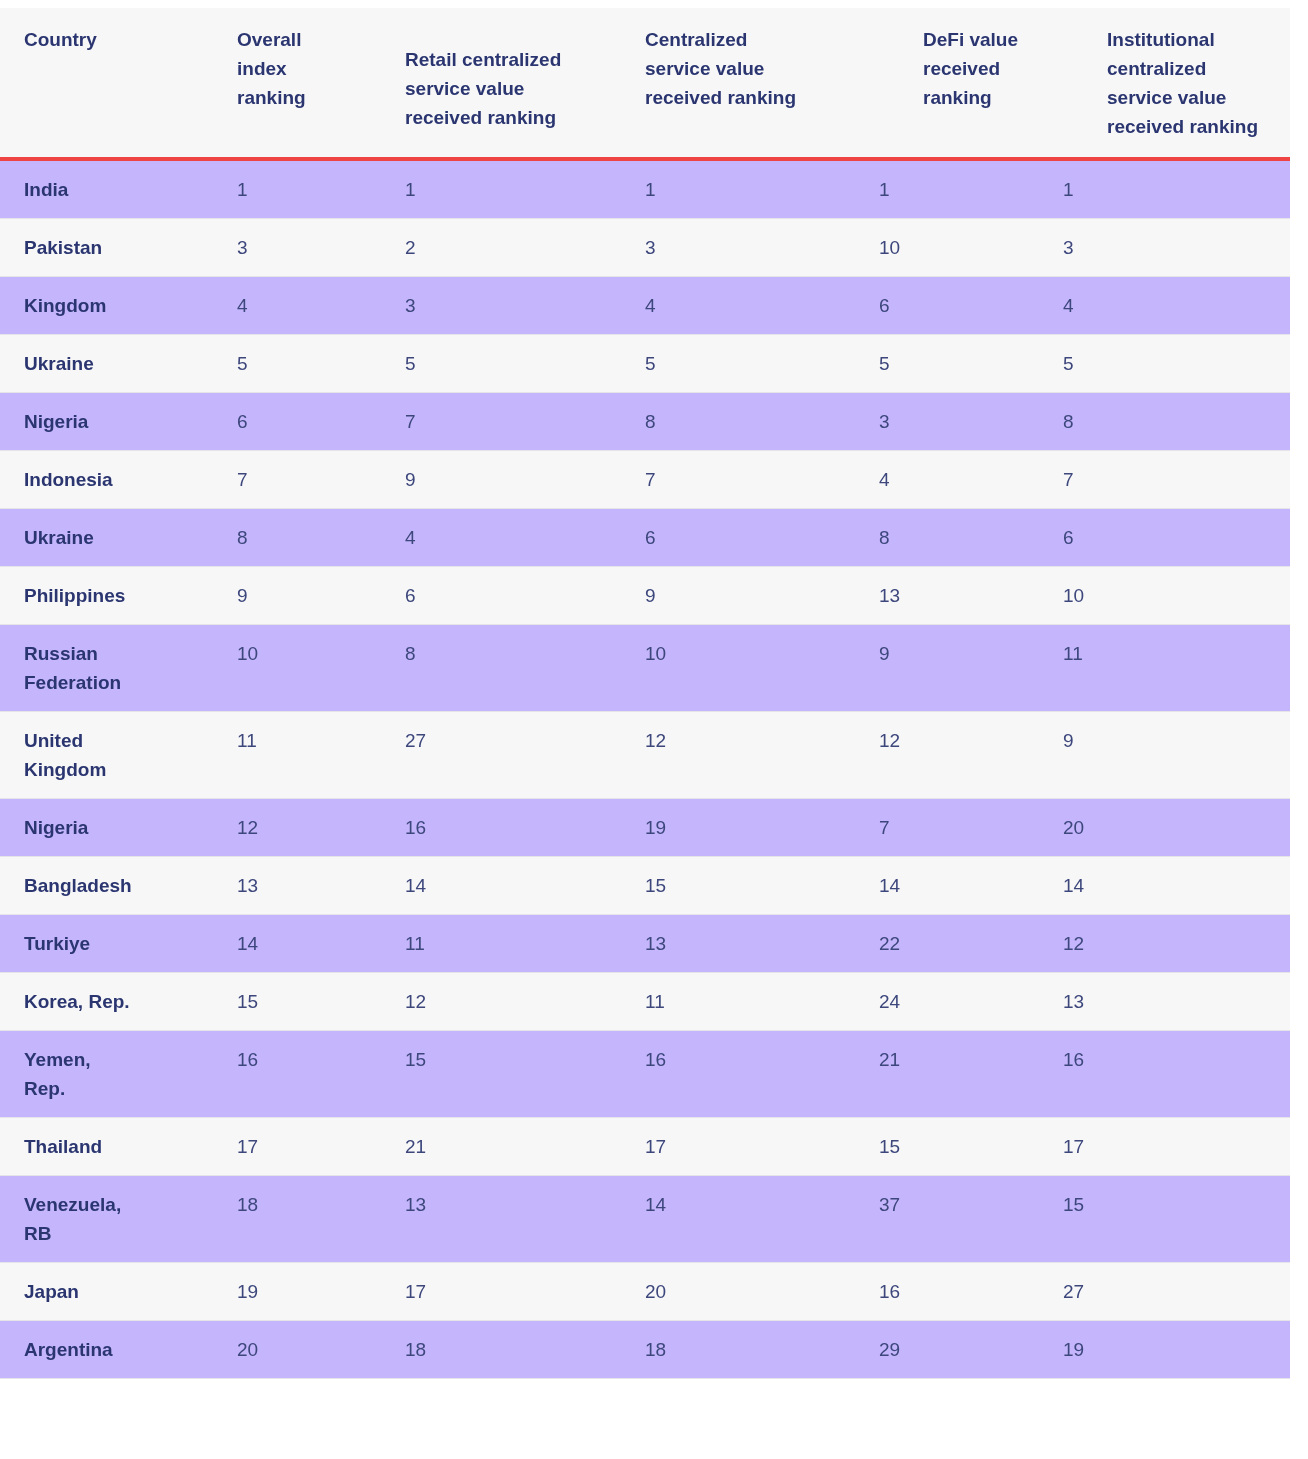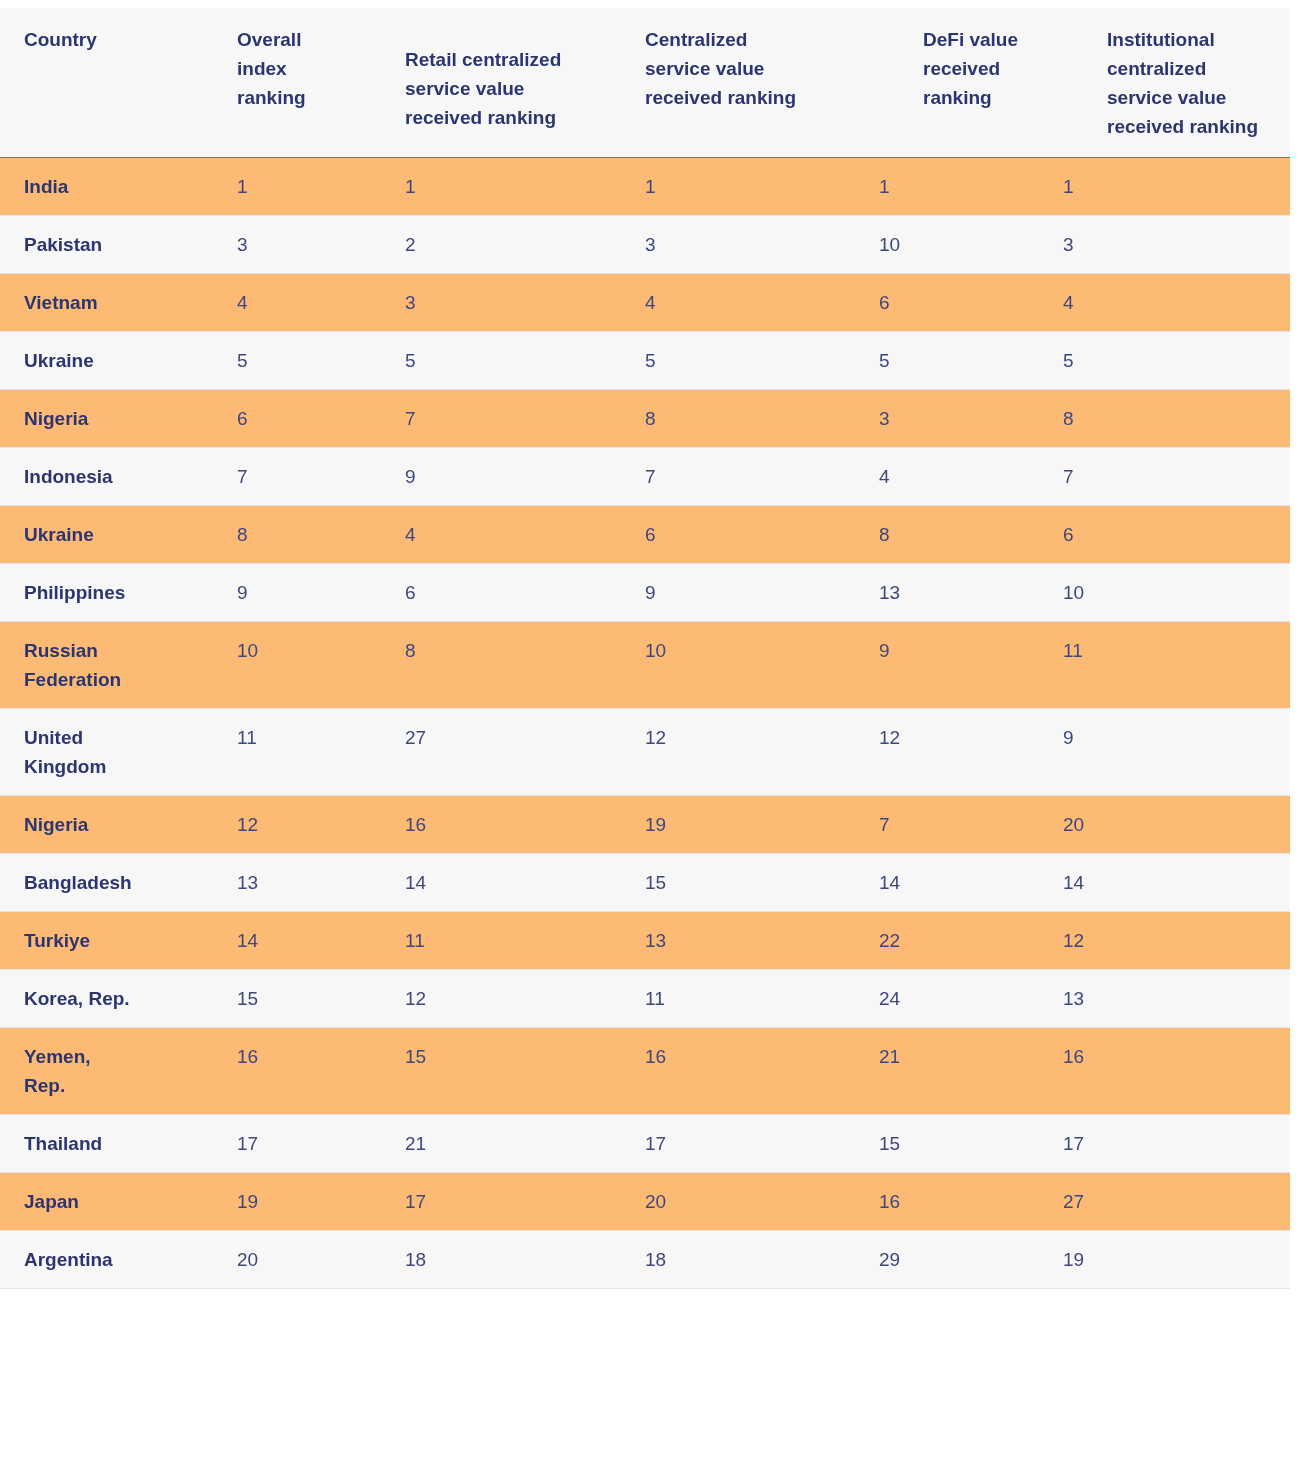--- a/index.html
+++ b/index.html
@@ -29,32 +29,32 @@
 
   thead th {
     background: #f7f7f8;
     text-align: left;
     vertical-align: top;
     padding: 17px 12px 16px 12px;
     font-size: 19px;
     font-weight: bold;
     line-height: 29px;
     color: #2b3671;
-    border-bottom: 1px solid #ef4444;
+    border-bottom: 4px solid #ef4444;
   }
   thead th:first-child { padding-left: 24px; }
 
   .hdr-span { display: inline-block; }
   .hdr-c2 { max-width: 92px; }
   .hdr-c3 { max-width: 158px; margin-top: 20px; }
   .hdr-c4 { max-width: 152px; }
   .hdr-c5 { max-width: 96px; margin-left: 44px; }
   .hdr-c6 { max-width: 165px; margin-left: 44px; }
 
-  tbody tr { background: #fdba74; }
+  tbody tr { background: #c4b5fd; }
   tbody tr:nth-child(even) { background: #f7f7f8; }
 
   tbody th, tbody td {
     vertical-align: top;
     text-align: left;
     padding: 14px 12px;
     font-size: 19px;
     line-height: 29px;
     border-bottom: 1px solid #e5e5e9;
   }
@@ -118,21 +118,21 @@
         </tr>
         <tr>
           <th><span class="country-text">Pakistan</span></th>
           <td><span class="rank-text">3</span></td>
           <td><span class="rank-text">2</span></td>
           <td><span class="rank-text">3</span></td>
           <td><span class="rank-text">10</span></td>
           <td><span class="rank-text">3</span></td>
         </tr>
         <tr>
-          <th><span class="country-text">Vietnam</span></th>
+          <th><span class="country-text">Kingdom</span></th>
           <td><span class="rank-text">4</span></td>
           <td><span class="rank-text">3</span></td>
           <td><span class="rank-text">4</span></td>
           <td><span class="rank-text">6</span></td>
           <td><span class="rank-text">4</span></td>
         </tr>
         <tr>
           <th><span class="country-text">Ukraine</span></th>
           <td><span class="rank-text">5</span></td>
           <td><span class="rank-text">5</span></td>
@@ -228,20 +228,28 @@
           <td><span class="rank-text">21</span></td>
           <td><span class="rank-text">16</span></td>
         </tr>
         <tr>
           <th><span class="country-text">Thailand</span></th>
           <td><span class="rank-text">17</span></td>
           <td><span class="rank-text">21</span></td>
           <td><span class="rank-text">17</span></td>
           <td><span class="rank-text">15</span></td>
           <td><span class="rank-text">17</span></td>
+        </tr>
+        <tr>
+          <th><span class="country-text">Venezuela, RB</span></th>
+          <td><span class="rank-text">18</span></td>
+          <td><span class="rank-text">13</span></td>
+          <td><span class="rank-text">14</span></td>
+          <td><span class="rank-text">37</span></td>
+          <td><span class="rank-text">15</span></td>
         </tr>
         <tr>
           <th><span class="country-text">Japan</span></th>
           <td><span class="rank-text">19</span></td>
           <td><span class="rank-text">17</span></td>
           <td><span class="rank-text">20</span></td>
           <td><span class="rank-text">16</span></td>
           <td><span class="rank-text">27</span></td>
         </tr>
         <tr>

